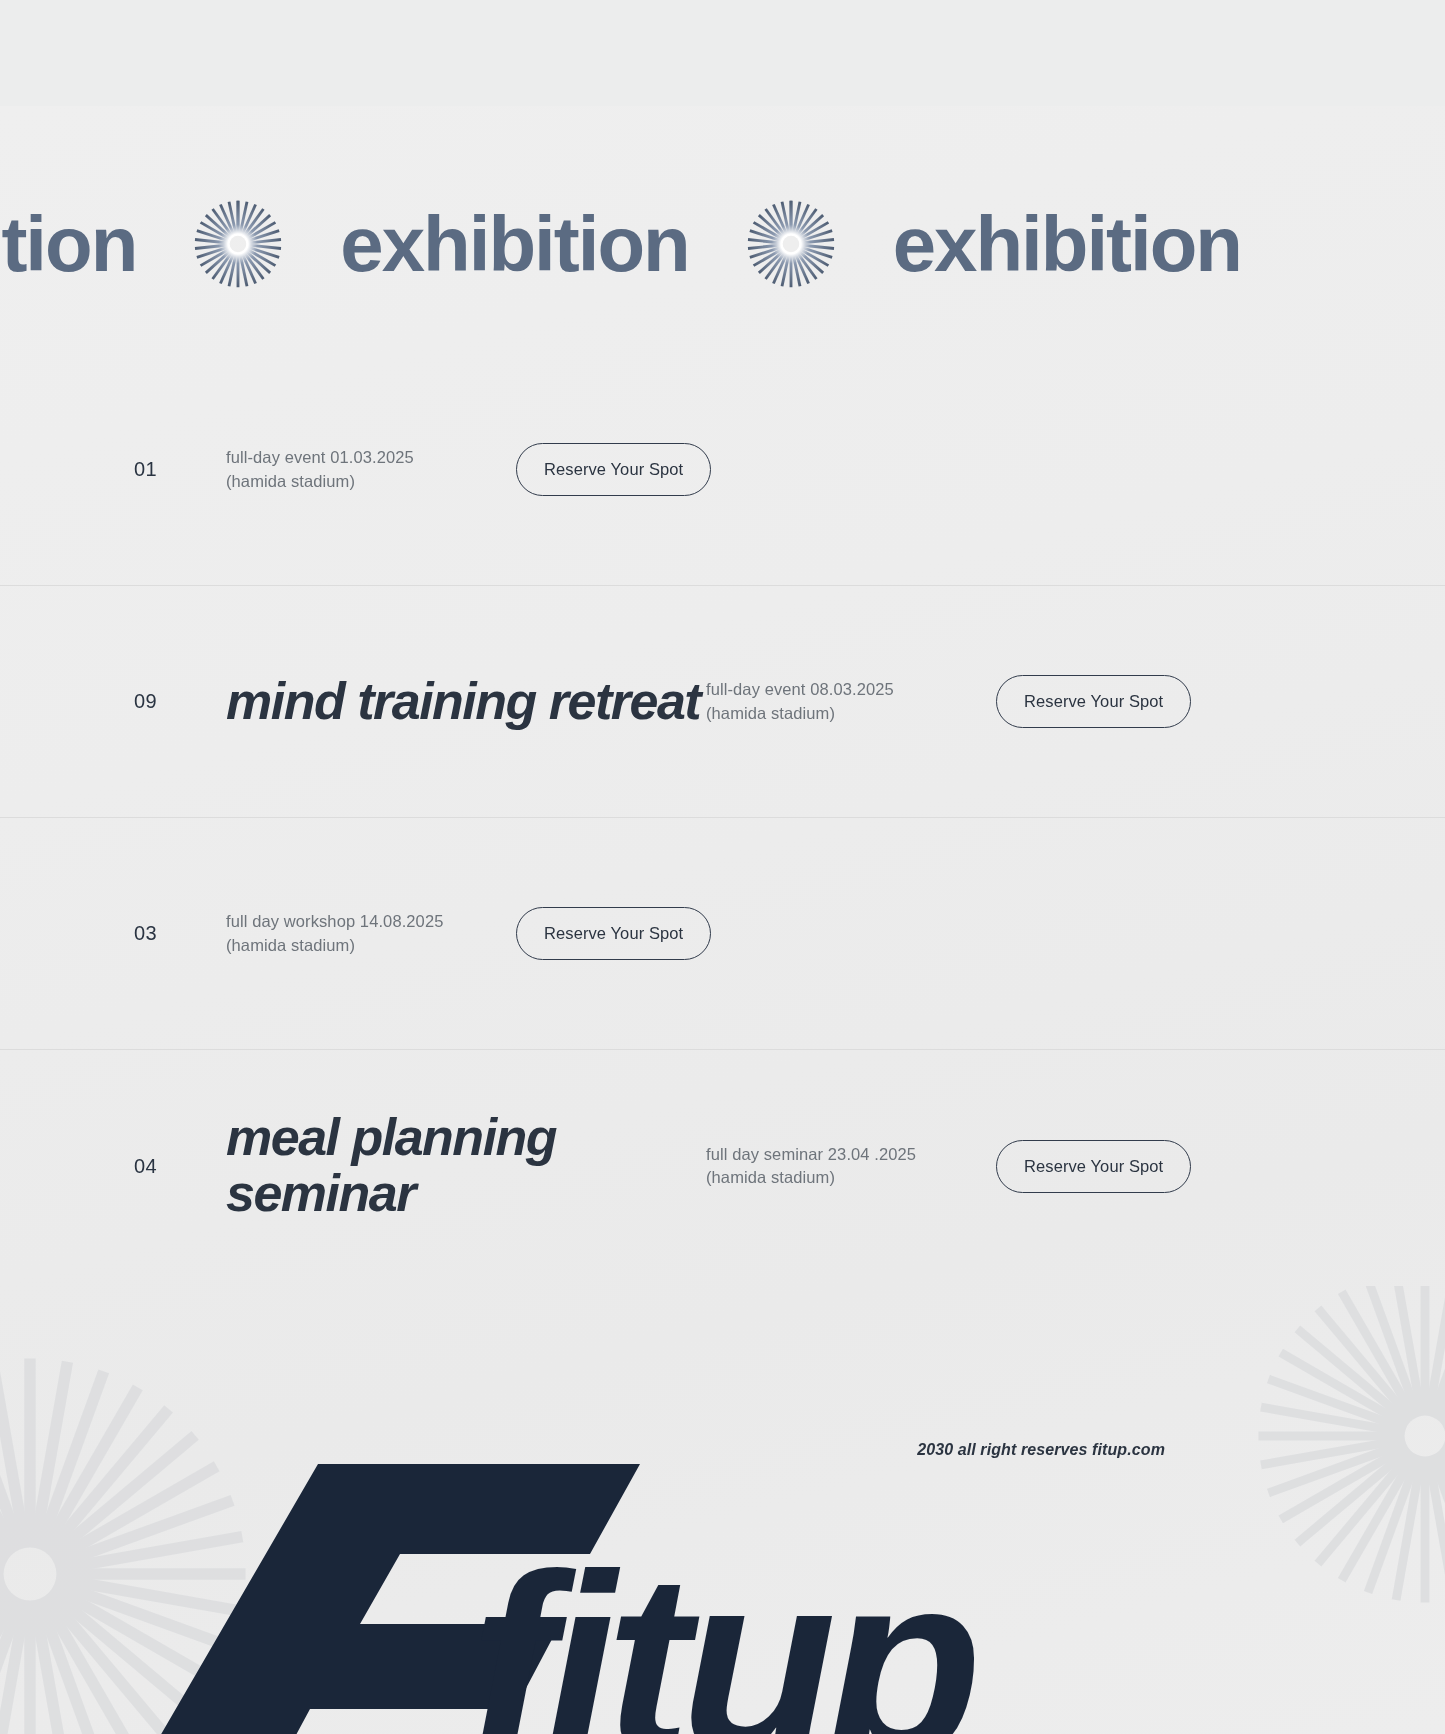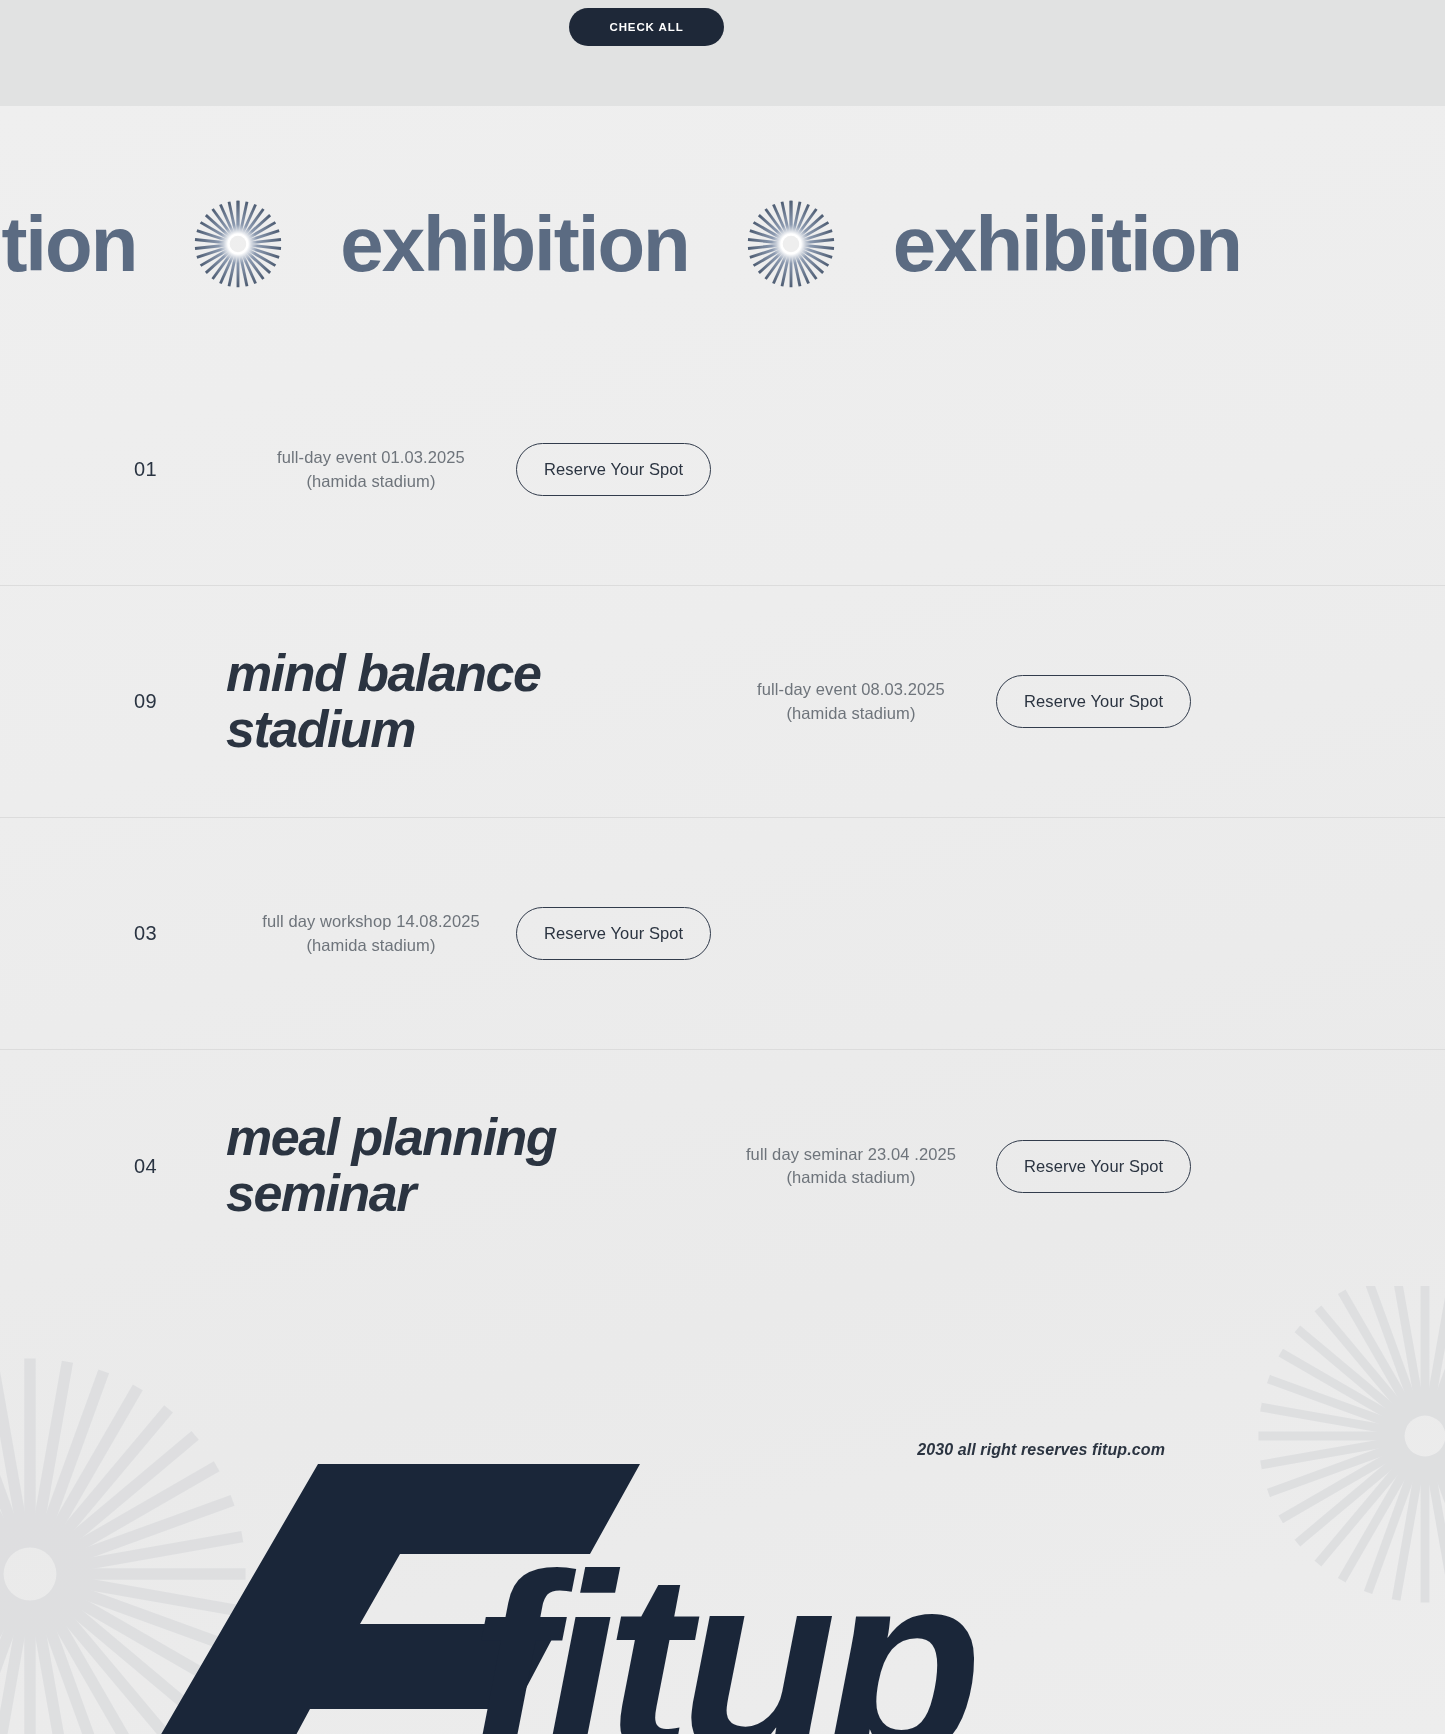--- a/index.html
+++ b/index.html
@@ -80,21 +80,20 @@
     font-size:52px; line-height:1.07;
     font-weight:bold; font-style:italic;
     color:#2b3441; letter-spacing:-1.5px;
     font-family:"Liberation Sans", sans-serif;
   }
   .ev-meta{
     width:290px; flex:0 0 auto;
     font-size:16.5px; line-height:1.42; color:#6e747b;
     letter-spacing:0.1px;
     font-family:"Liberation Sans", sans-serif;
-    text-align:center;
   }
   .ev-cta{
     flex:0 0 auto;
     display:inline-flex; align-items:center; justify-content:center;
     height:53px; padding:0 27px;
     border:1.3px solid #323c4c; border-radius:27px;
     background:transparent; color:#2b3441;
     font-size:16.5px; letter-spacing:0.1px;
     font-family:"Liberation Sans", sans-serif;
     cursor:pointer; white-space:nowrap;
@@ -130,23 +129,20 @@
     font-size:255px; font-weight:bold; font-style:italic;
     color:#1a2639; letter-spacing:-10px; line-height:1;
     font-family:"Liberation Sans", sans-serif;
   }
 </style>
 </head>
 <body>
 
 <div id="page">
 
-  <div class="topstrip">
-    <div class="check-all">CHECK ALL</div>
-  </div>
 
   <div class="body-wrap">
 
     <div class="marquee">
 
       <span class="mq-word" style="margin-left:-212px;">exhibition</span>
       <span class="mq-gap"></span>
 
       <span class="sunburst">
         <svg viewBox="0 0 100 100">
@@ -222,21 +218,21 @@
         <div class="ev-num">01</div>
         <div class="ev-meta">
           <div>full-day event 01.03.2025</div>
           <div>(hamida stadium)</div>
         </div>
         <div class="ev-cta">Reserve Your Spot</div>
       </div>
 
       <div class="event-row">
         <div class="ev-num">09</div>
-        <div class="ev-title">mind balance stadium</div>
+        <div class="ev-title">mind training retreat</div>
         <div class="ev-meta">
           <div>full-day event 08.03.2025</div>
           <div>(hamida stadium)</div>
         </div>
         <div class="ev-cta">Reserve Your Spot</div>
       </div>
 
       <div class="event-row">
         <div class="ev-num">03</div>
         <div class="ev-meta">

